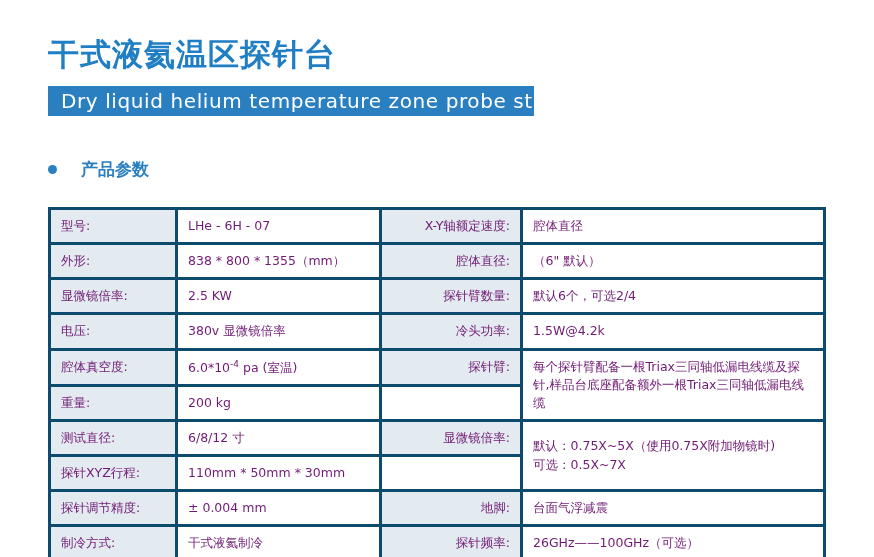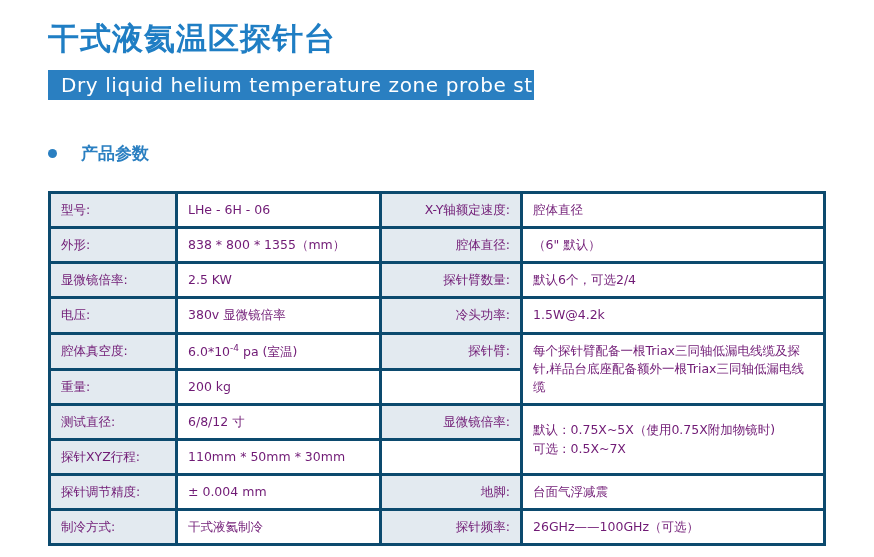--- a/index.html
+++ b/index.html
@@ -12,21 +12,21 @@
     background: #ffffff;
     font-family: "Liberation Sans", sans-serif;
     color: #333;
     overflow: hidden;
   }
   .page {
     position: relative;
     width: 874px;
     height: 557px;
     box-sizing: border-box;
-    padding: 0 48px;
+    padding: 16px 48px;
   }
   .title-main {
     margin: 0;
     padding-top: 18px;
     font-size: 31px;
     font-weight: bold;
     color: #1f7ec4;
     letter-spacing: 1px;
     font-family: "DejaVu Sans", "Liberation Sans", sans-serif;
   }
@@ -125,21 +125,21 @@
 
   <div class="section-head">
     <span class="bullet-dot"></span>
     <span class="section-title">产品参数</span>
   </div>
 
   <table class="spec">
     <tbody>
       <tr>
         <td class="label">型号:</td>
-        <td class="value">LHe - 6H - 06</td>
+        <td class="value">LHe - 6H - 07</td>
         <td class="label2">X-Y轴额定速度:</td>
         <td class="value2">腔体直径</td>
       </tr>
       <tr>
         <td class="label">外形:</td>
         <td class="value">838 * 800 * 1355（mm）</td>
         <td class="label2">腔体直径:</td>
         <td class="value2">（6" 默认）</td>
       </tr>
       <tr>

